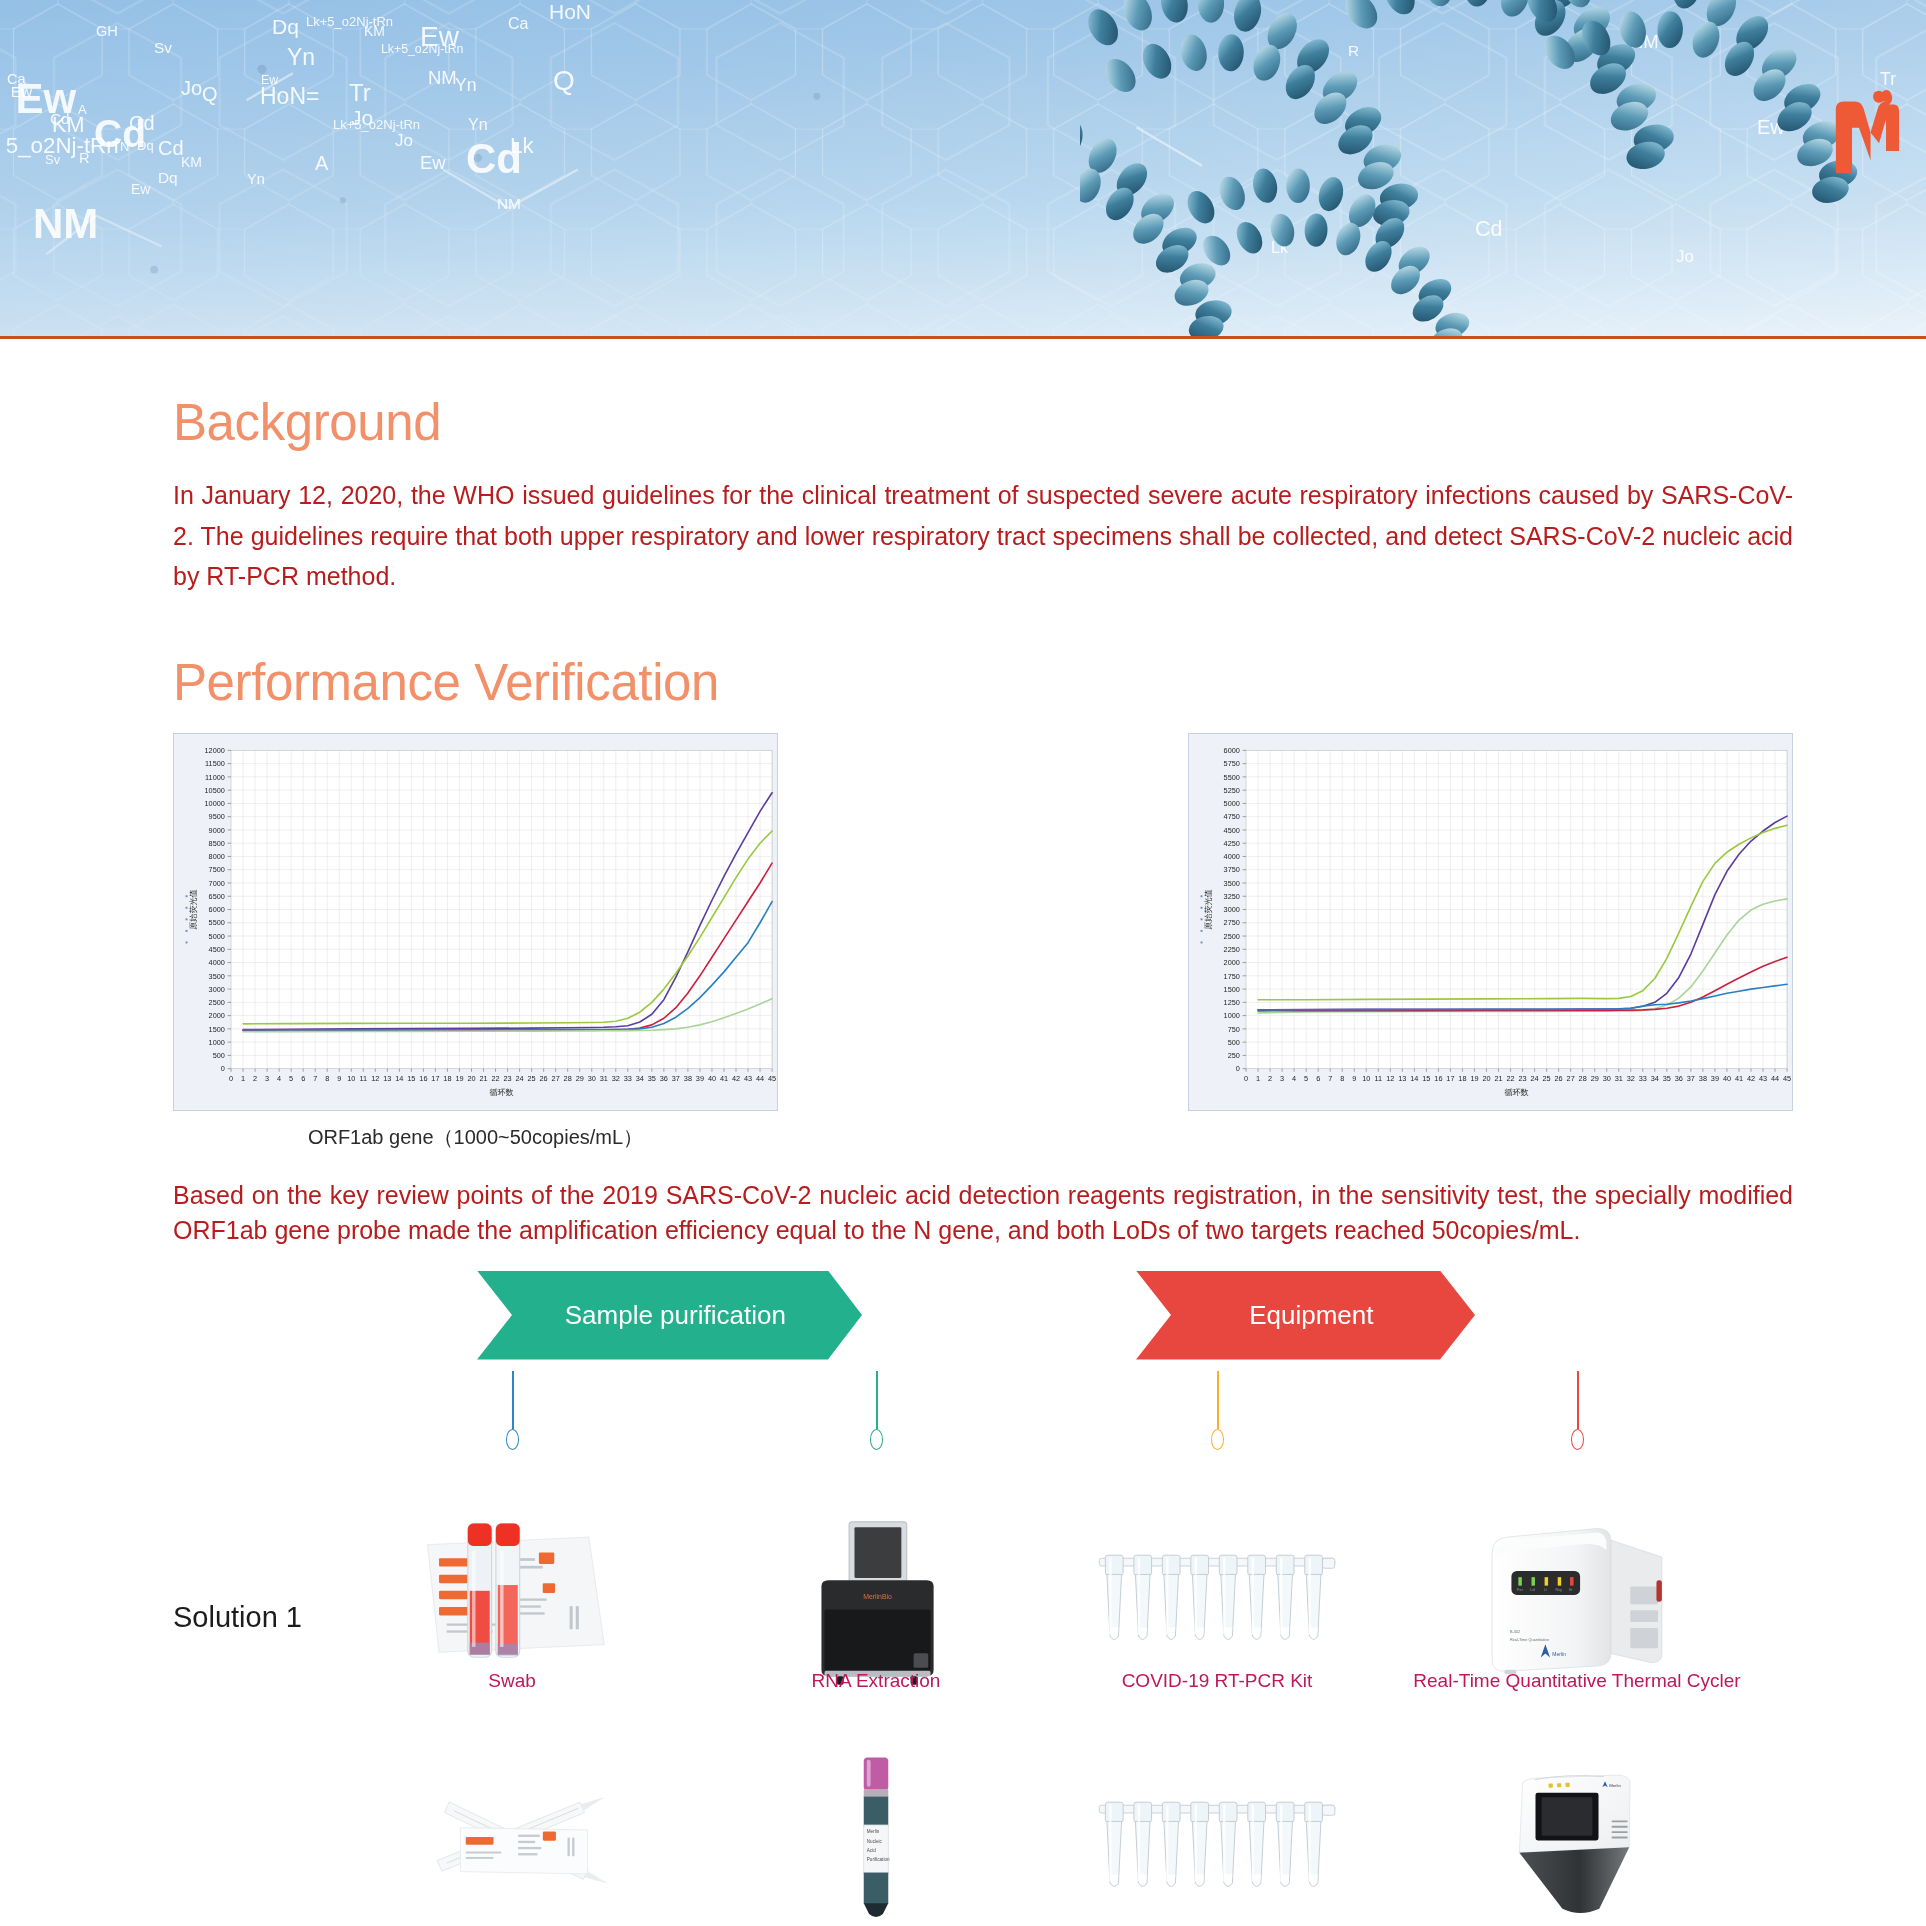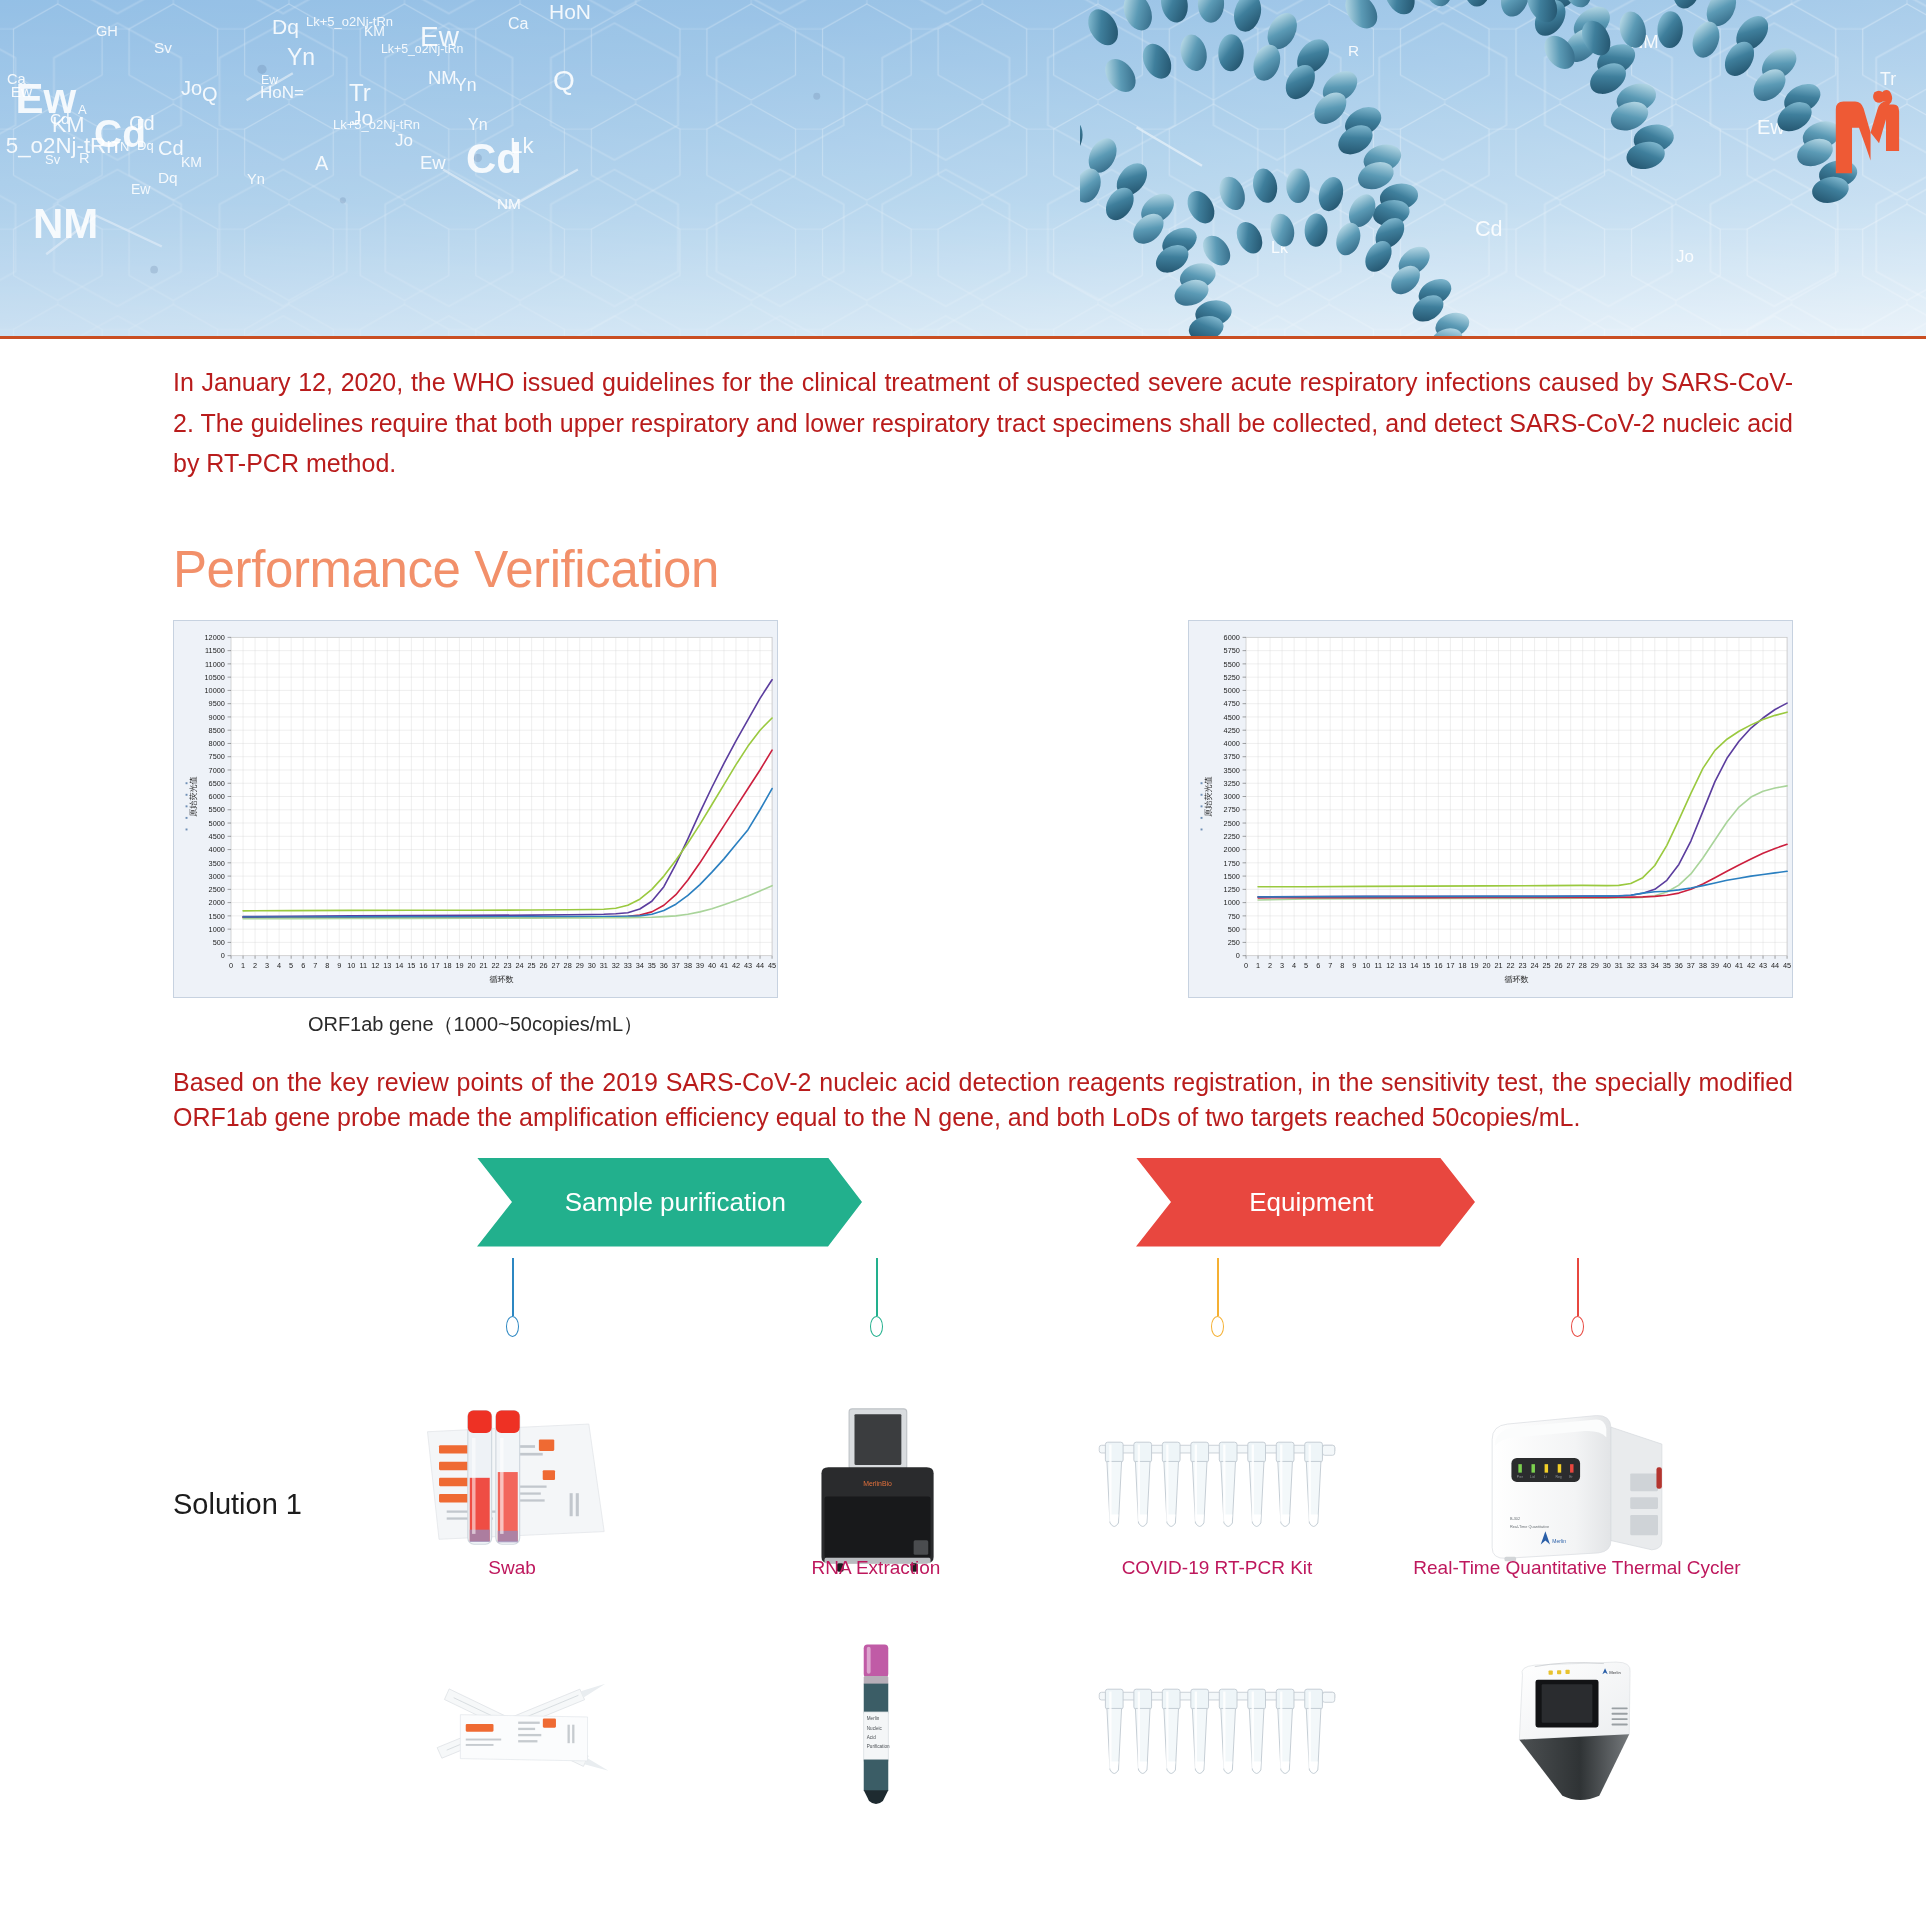--- a/index.html
+++ b/index.html
@@ -213,21 +213,21 @@
     <span style="left:129px; top:112px; font-size:20px;">Cd</span>
     <span style="left:158px; top:137px; font-size:20px;">Cd</span>
     <span style="left:181px; top:77px; font-size:20px;">Jo</span>
     <span style="left:202px; top:83px; font-size:20px;">Q</span>
     <span style="left:78px; top:102px; font-size:13px;">A</span>
     <span style="left:112px; top:139px; font-size:13px;">TN</span>
     <span style="left:79px; top:150px; font-size:14.6px;">R</span>
     <span style="left:272px; top:15.4px;  font-size:21px;">Dq</span>
     <span style="left:306px; top:13.5px;  font-size:13px;">Lk+5_o2Nj-tRn</span>
     <span style="left:287px; top:44px; font-size:23px;">Yn</span>
-    <span style="left:260px; top:83px; font-size:17px;">HoN=</span>
+    <span style="left:260px; top:83px; font-size:23px;">HoN=</span>
     <span style="left:261px; top:73px; font-size:12.3px;">Ew</span>
     <span style="left:349px; top:79px; font-size:24px;">Tr</span>
     <span style="left:351px; top:106px; font-size:21px;">Jo</span>
     <span style="left:333px; top:117px; font-size:13px;">Lk+5_o2Nj-tRn</span>
     <span style="left:420px;top:21px;  font-size:28px;">Ew</span>
     <span style="left:428px;top:67px; font-size:18.5px;">NM</span>
     <span style="left:455px;top:75px; font-size:17.7px;">Yn</span>
     <span style="left:381px; top:42px; font-size:12.3px;">Lk+5_o2Nj-tRn</span>
     <span style="left:364px; top:23px;  font-size:14px;">KM</span>
     <span style="left:508px;top:15.4px;  font-size:16px;">Ca</span>
@@ -313,20 +313,21 @@
                L158 160 L158 78 L140 140 Z" fill="#ee5a35"></path>
       <path d="M128 8 Q140 0 150 8 Q160 18 152 30 Q142 40 130 32 Q120 22 128 8 Z" fill="#ee5a35"></path>
     </svg>
   </div>
 
   <div class="header-underline"></div>
 </div>
 
 <div class="content">
 
+  <h2 class="section-title" id="bg-title">Background</h2>
   <p class="body-text">In January 12, 2020, the WHO issued guidelines for the clinical treatment of suspected severe acute respiratory infections caused by SARS-CoV-2. The guidelines require that both upper respiratory and lower respiratory tract specimens shall be collected, and detect SARS-CoV-2 nucleic acid by RT-PCR method.</p>
 
   <h2 class="section-title" id="pv-title">Performance Verification</h2>
 
   <div class="charts-row">
     <div class="chart-col">
       <div class="chart-box">
         <svg class="chart-svg" id="chart0" viewBox="0 0 1570 980">
             <rect x="0" y="0" width="1570" height="980" fill="#eef2f8"></rect>
             <rect x="148" y="42" width="1404" height="826" fill="#ffffff" stroke="#b9b9b9" stroke-width="1.4"></rect>

